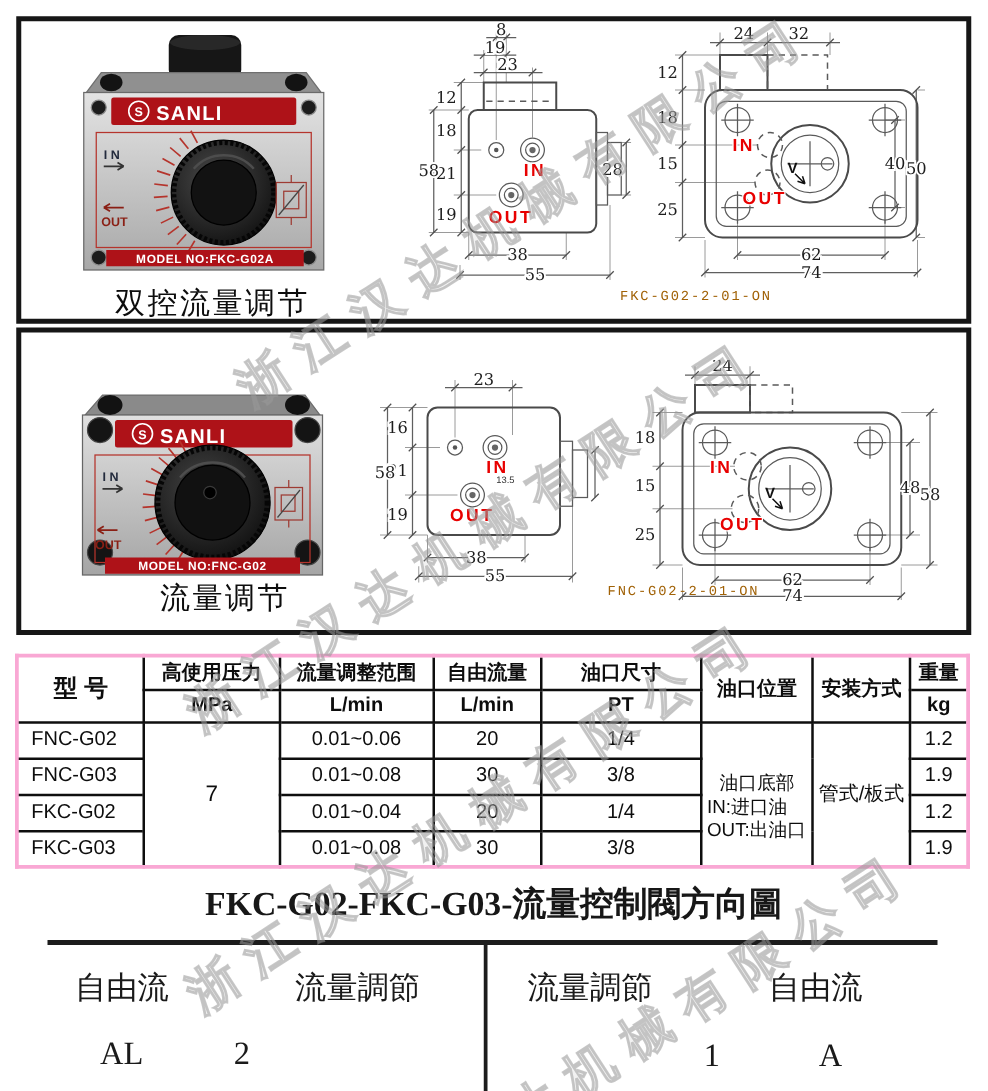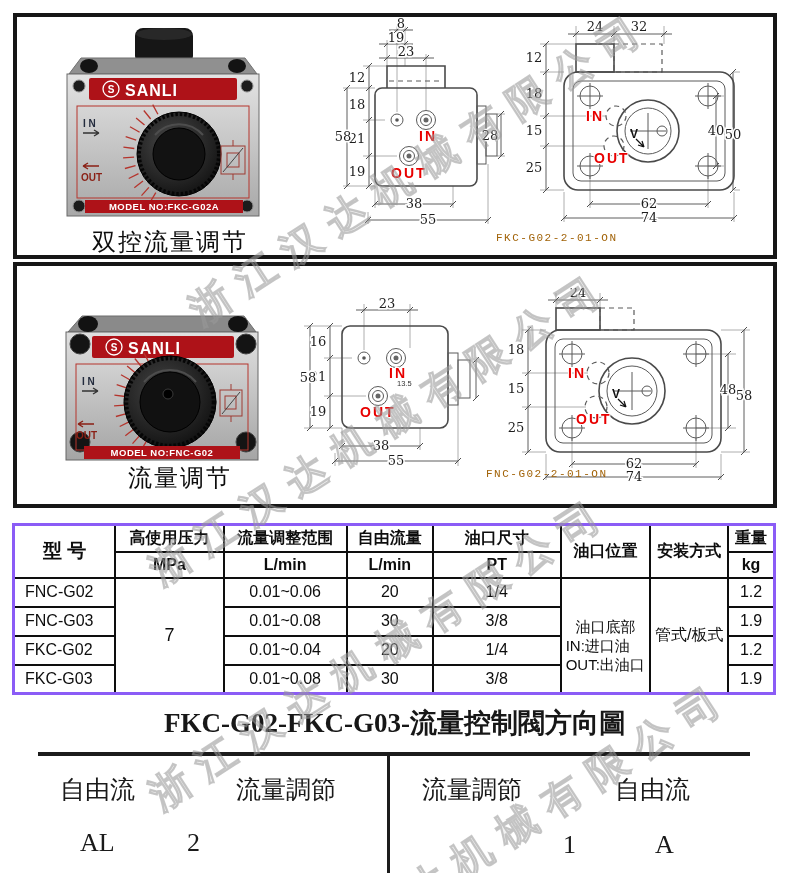--- a/index.html
+++ b/index.html
@@ -22,21 +22,21 @@
   svg .dt{font:13px "DejaVu Serif",serif;fill:#1d1d1d;paint-order:stroke;stroke:#fff;stroke-width:3px;text-anchor:middle;}
   svg .rl{font:bold 14px "Liberation Sans",sans-serif;fill:#e80000;paint-order:stroke;stroke:#fff;stroke-width:2px;letter-spacing:2px;}
   svg .note{font:7.5px "Liberation Sans",sans-serif;fill:#333;}
   svg .vmark{font:bold 12px "Liberation Sans",sans-serif;fill:#111;}
   
   #spec{position:absolute;left:12px;top:523px;width:764px;border-collapse:collapse;table-layout:fixed;z-index:2;}
   #spec th,#spec td{border:2px solid #0e0e0e;font-size:16px;color:#0d0d0d;text-align:center;
         padding:0 2px;background:transparent;}
   #spec th{font-weight:bold;}
   #spec td{font-weight:500;}
-  #spec{border:3px solid #8b5cf6;}
+  #spec{border:3px solid #f9a8d4;}
   .model-cell{text-align:left !important;padding-left:10px !important;}
   .pos-cell{font-size:15px !important;line-height:1.25;}
   .pos-cell .l1{display:block;text-align:center;margin-top:22px;}
   .pos-cell .l2,.pos-cell .l3{display:block;text-align:left;padding-left:2px;}
   
   #dirTitle{position:absolute;left:0;top:705px;width:790px;text-align:center;
             font-family:"Liberation Serif",serif;font-size:27px;font-weight:600;color:#171717;z-index:2;}
   .dir-label{position:absolute;font-family:"Liberation Serif",serif;font-size:25px;color:#1a1a1a;z-index:2;}
   .dir-code{position:absolute;font-family:"Liberation Serif",serif;font-size:26px;color:#1a1a1a;z-index:2;}
 </style>

